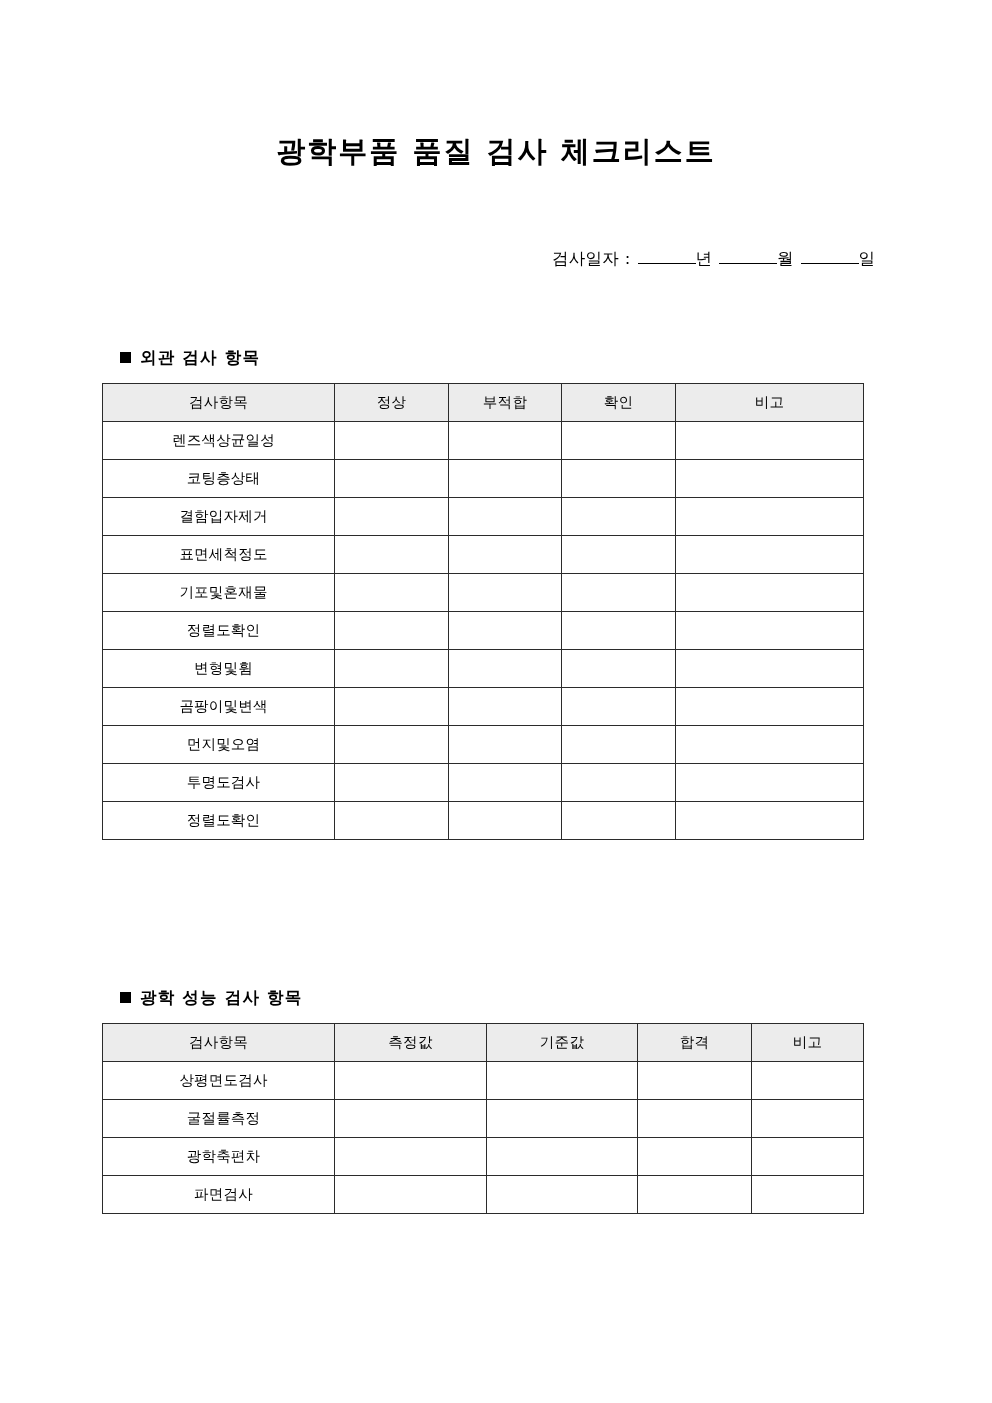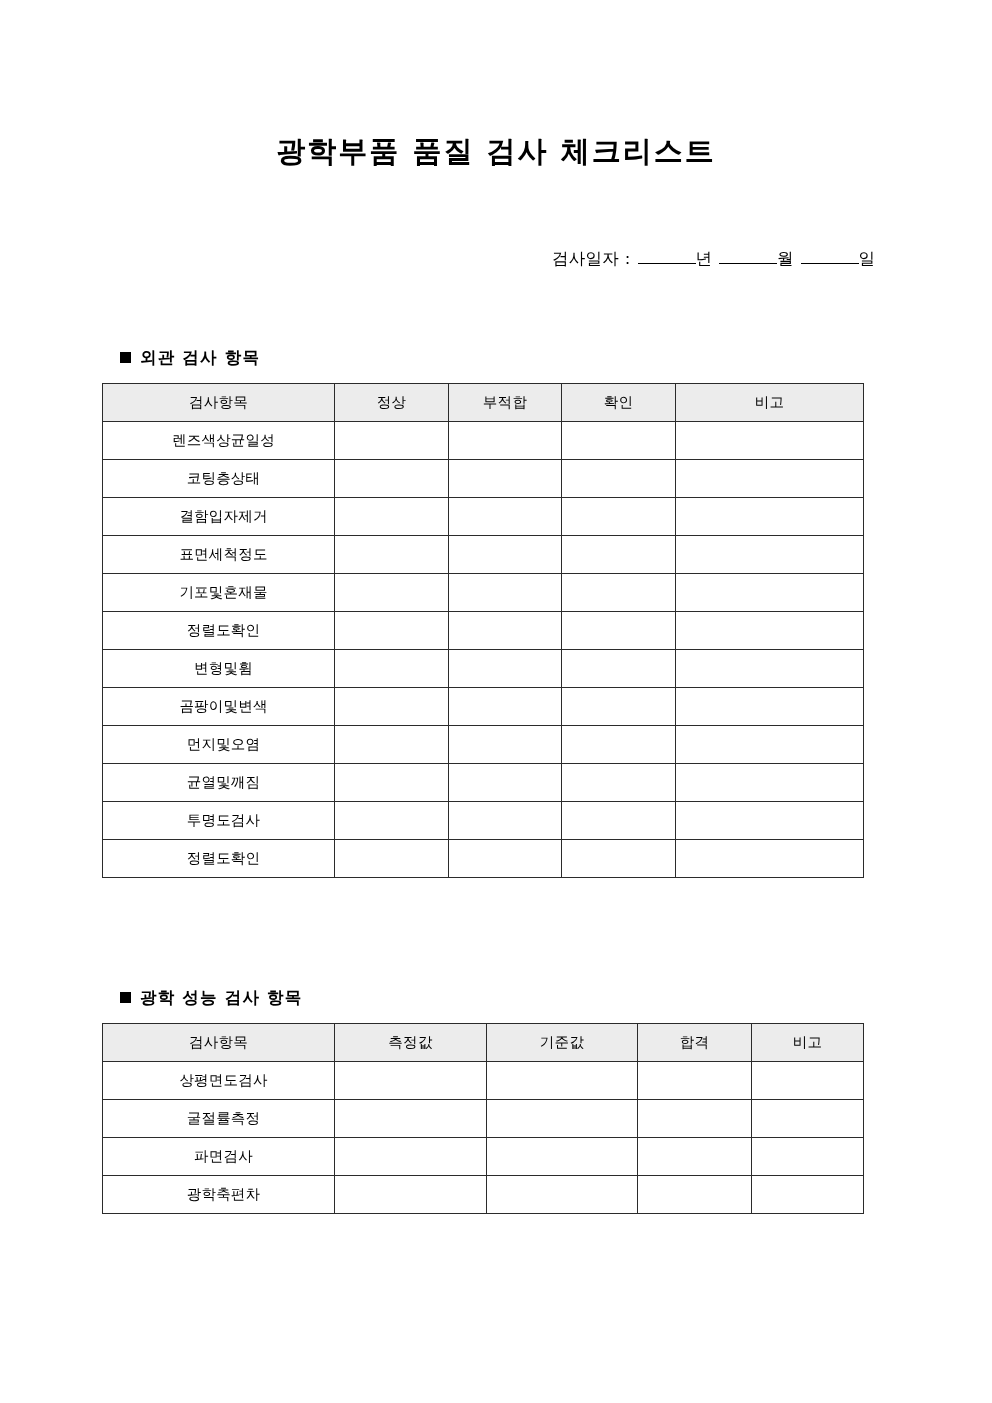--- a/index.html
+++ b/index.html
@@ -231,27 +231,20 @@
         <td class="blank-cell"></td>
       </tr>
       <tr>
         <td class="item-cell">먼지및오염</td>
         <td class="blank-cell"></td>
         <td class="blank-cell"></td>
         <td class="blank-cell"></td>
         <td class="blank-cell"></td>
       </tr>
       <tr>
-        <td class="item-cell">균열및깨짐</td>
-        <td class="blank-cell"></td>
-        <td class="blank-cell"></td>
-        <td class="blank-cell"></td>
-        <td class="blank-cell"></td>
-      </tr>
-      <tr>
         <td class="item-cell">투명도검사</td>
         <td class="blank-cell"></td>
         <td class="blank-cell"></td>
         <td class="blank-cell"></td>
         <td class="blank-cell"></td>
       </tr>
       <tr>
         <td class="item-cell">정렬도확인</td>
         <td class="blank-cell"></td>
         <td class="blank-cell"></td>
@@ -291,28 +284,28 @@
         <td class="blank-cell"></td>
       </tr>
       <tr>
         <td class="item-cell">굴절률측정</td>
         <td class="blank-cell"></td>
         <td class="blank-cell"></td>
         <td class="blank-cell"></td>
         <td class="blank-cell"></td>
       </tr>
       <tr>
+        <td class="item-cell">광학축편차</td>
+        <td class="blank-cell"></td>
+        <td class="blank-cell"></td>
+        <td class="blank-cell"></td>
+        <td class="blank-cell"></td>
+      </tr>
+      <tr>
         <td class="item-cell">파면검사</td>
-        <td class="blank-cell"></td>
-        <td class="blank-cell"></td>
-        <td class="blank-cell"></td>
-        <td class="blank-cell"></td>
-      </tr>
-      <tr>
-        <td class="item-cell">광학축편차</td>
         <td class="blank-cell"></td>
         <td class="blank-cell"></td>
         <td class="blank-cell"></td>
         <td class="blank-cell"></td>
       </tr>
     </tbody>
   </table>
 
 </div>
 

